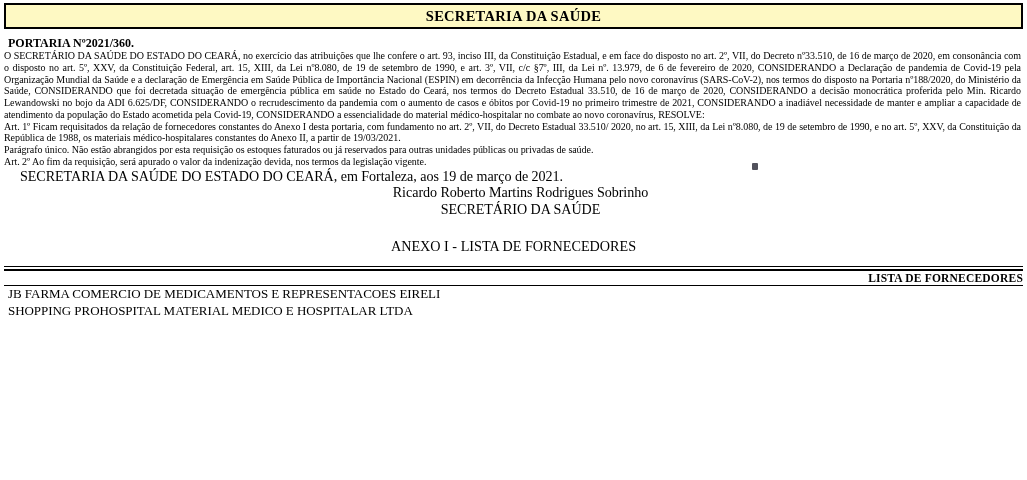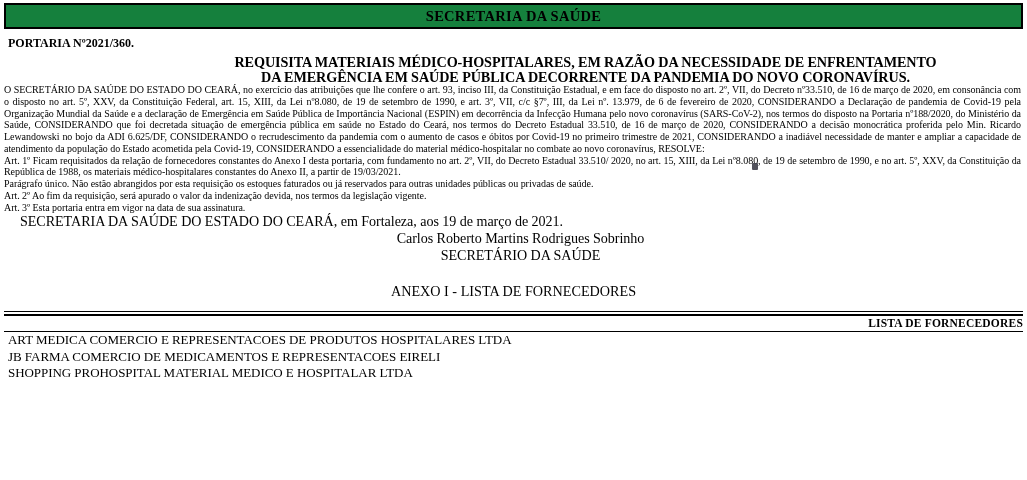--- a/index.html
+++ b/index.html
@@ -21,21 +21,21 @@
     width: 1027px;
     height: 480px;
     position: relative;
     box-sizing: border-box;
   }
 
   
   .banner {
     margin: 3px 4px 0 4px;
     border: 2px solid #000000;
-    background: #15803d;
+    background: #fef9c3;
     height: 22px;
     display: flex;
     align-items: center;
     justify-content: center;
   }
   .banner-title {
     font-size: 14.5px;
     font-weight: bold;
     letter-spacing: 0.3px;
     line-height: 1;
@@ -146,48 +146,42 @@
 <body>
 
 <div class="page">
 
   <div class="banner">
     <span class="banner-title">SECRETARIA DA SAÚDE</span>
   </div>
 
   <div class="portaria-no">PORTARIA Nº2021/360.</div>
 
-  <div class="ementa">
-    <div>REQUISITA MATERIAIS MÉDICO-HOSPITALARES, EM RAZÃO DA NECESSIDADE DE ENFRENTAMENTO</div>
-    <div>DA EMERGÊNCIA EM SAÚDE PÚBLICA DECORRENTE DA PANDEMIA DO NOVO CORONAVÍRUS.</div>
-  </div>
 
   <div class="body-text">
     <p class="indent">O SECRETÁRIO DA SAÚDE DO ESTADO DO CEARÁ, no exercício das atribuições que lhe confere o art. 93, inciso III, da Constituição Estadual, e em face do disposto no art. 2º, VII, do Decreto nº33.510, de 16 de março de 2020, em consonância com o disposto no art. 5º, XXV, da Constituição Federal, art. 15, XIII, da Lei nº8.080, de 19 de setembro de 1990, e art. 3º, VII, c/c §7º, III, da Lei nº. 13.979, de 6 de fevereiro de 2020, CONSIDERANDO a Declaração de pandemia de Covid-19 pela Organização Mundial da Saúde e a declaração de Emergência em Saúde Pública de Importância Nacional (ESPIN) em decorrência da Infecção Humana pelo novo coronavírus (SARS-CoV-2), nos termos do disposto na Portaria nº188/2020, do Ministério da Saúde, CONSIDERANDO que foi decretada situação de emergência pública em saúde no Estado do Ceará, nos termos do Decreto Estadual 33.510, de 16 de março de 2020, CONSIDERANDO a decisão monocrática proferida pelo Min. Ricardo Lewandowski no bojo da ADI 6.625/DF, CONSIDERANDO o recrudescimento da pandemia com o aumento de casos e óbitos por Covid-19 no primeiro trimestre de 2021, CONSIDERANDO a inadiável necessidade de manter e ampliar a capacidade de atendimento da população do Estado acometida pela Covid-19, CONSIDERANDO a essencialidade do material médico-hospitalar no combate ao novo coronavírus, RESOLVE:</p>
     <p class="indent">Art. 1º Ficam requisitados da relação de fornecedores constantes do Anexo I desta portaria, com fundamento no art. 2º, VII, do Decreto Estadual 33.510/ 2020, no art. 15, XIII, da Lei nº8.080, de 19 de setembro de 1990, e no art. 5º, XXV, da Constituição da República de 1988, os materiais médico-hospitalares constantes do Anexo II, a partir de 19/03/2021.</p>
     <p class="indent">Parágrafo único. Não estão abrangidos por esta requisição os estoques faturados ou já reservados para outras unidades públicas ou privadas de saúde.</p>
     <p class="indent">Art. 2º Ao fim da requisição, será apurado o valor da indenização devida, nos termos da legislação vigente.</p>
-    <p class="indent">Art. 3º Esta portaria entra em vigor na data de sua assinatura.</p>
   </div>
 
   <div class="closing">
     <div>SECRETARIA DA SAÚDE DO ESTADO DO CEARÁ, em Fortaleza, aos 19 de março de 2021.</div>
-    <div class="centered">Carlos Roberto Martins Rodrigues Sobrinho</div>
+    <div class="centered">Ricardo Roberto Martins Rodrigues Sobrinho</div>
     <div class="centered">SECRETÁRIO DA SAÚDE</div>
   </div>
 
   <div class="anexo-title">ANEXO I - LISTA DE FORNECEDORES</div>
 
   <div class="table-wrap">
     <div class="rule-thin"></div>
     <div class="rule-thick"></div>
     <div class="table-header">LISTA DE FORNECEDORES</div>
     <div class="rule-thin"></div>
     <ul class="supplier-list">
-      <li class="supplier-row">ART MEDICA COMERCIO E REPRESENTACOES DE PRODUTOS HOSPITALARES LTDA</li>
       <li class="supplier-row">JB FARMA COMERCIO DE MEDICAMENTOS E REPRESENTACOES EIRELI</li>
       <li class="supplier-row">SHOPPING PROHOSPITAL MATERIAL MEDICO E HOSPITALAR LTDA</li>
     </ul>
   </div>
 
   <span class="speck" style="left:752px; top:160px;"></span>
 
 </div>
 
 </body></html>

